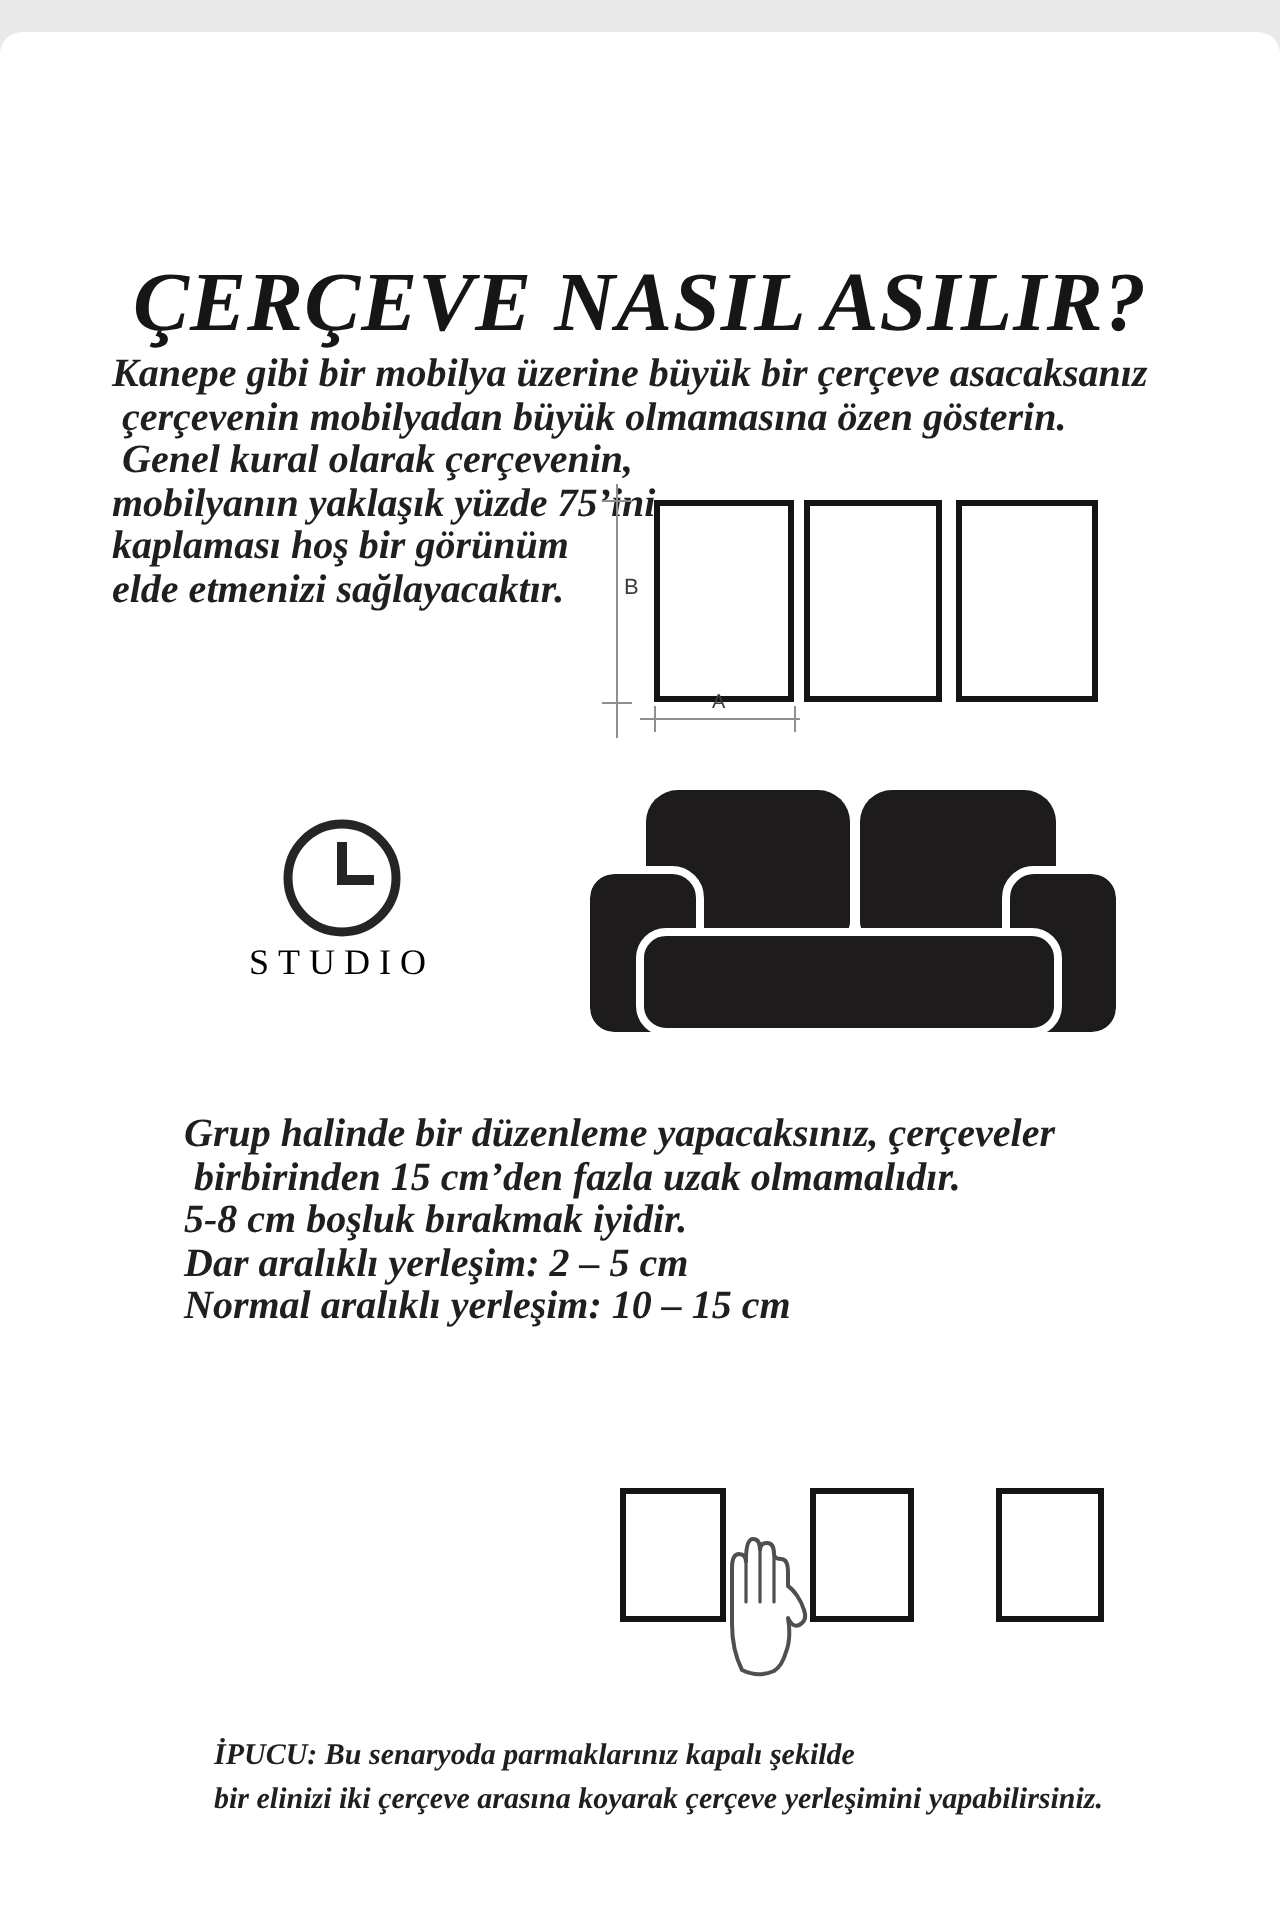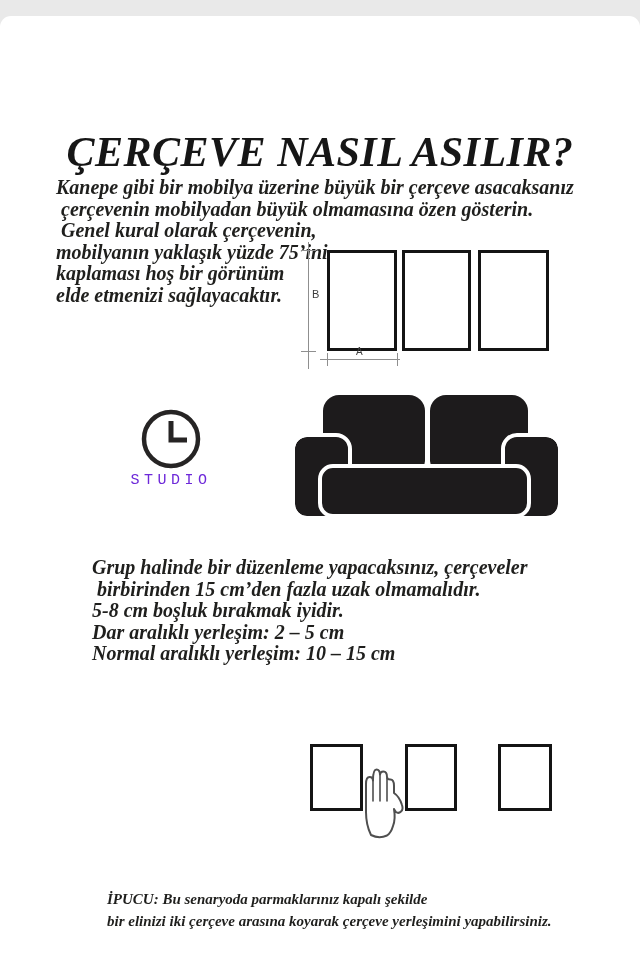--- a/index.html
+++ b/index.html
@@ -31,21 +31,21 @@
     font-weight:600;
     font-size:20px;
     line-height:21.6px;
     white-space:pre-wrap;
     width:560px;
     color:#1f1f1d;
   }
   .para.intro{left:56px;top:161px;}
   .para.spacing{left:92px;top:541px;}
   .para.tip{
-    left:107px;top:872px;
+    left:107px;top:851px;
     font-size:15px;line-height:22px;width:520px;
   }
   
   .diagram{position:absolute;left:0;top:0;}
   .dframe{
     position:absolute;
     border:3px solid #141414;
     background:#ffffff;
     box-sizing:border-box;
   }
@@ -65,25 +65,25 @@
     margin-top:2px;
     font-family:"Liberation Sans", sans-serif;
     font-weight:700;
     font-size:27px;
     letter-spacing:3px;
     color:#262424;
     line-height:26px;
   }
   .logo-sub{
     display:block;
-    font-family:Liberation Mono, monospace;
+    font-family:Liberation Serif, serif;
     font-weight:500;
-    font-size:15px;
+    font-size:18px;
     letter-spacing:4.5px;
-    color:#6d28d9;
+    color:#000000;
     line-height:16px;
   }
   
   .sofa{position:absolute;left:295px;top:379px;width:263px;height:121px;}
   .sofa *{position:absolute;box-sizing:border-box;background:#1d1b1c;}
   .cushion{top:0;height:74px;border-radius:16px 16px 8px 8px;z-index:1;}
   .cushion.left{left:28px;width:102px;}
   .cushion.right{left:135px;width:98px;}
   .armrest{
     top:38px;width:61px;height:87px;

